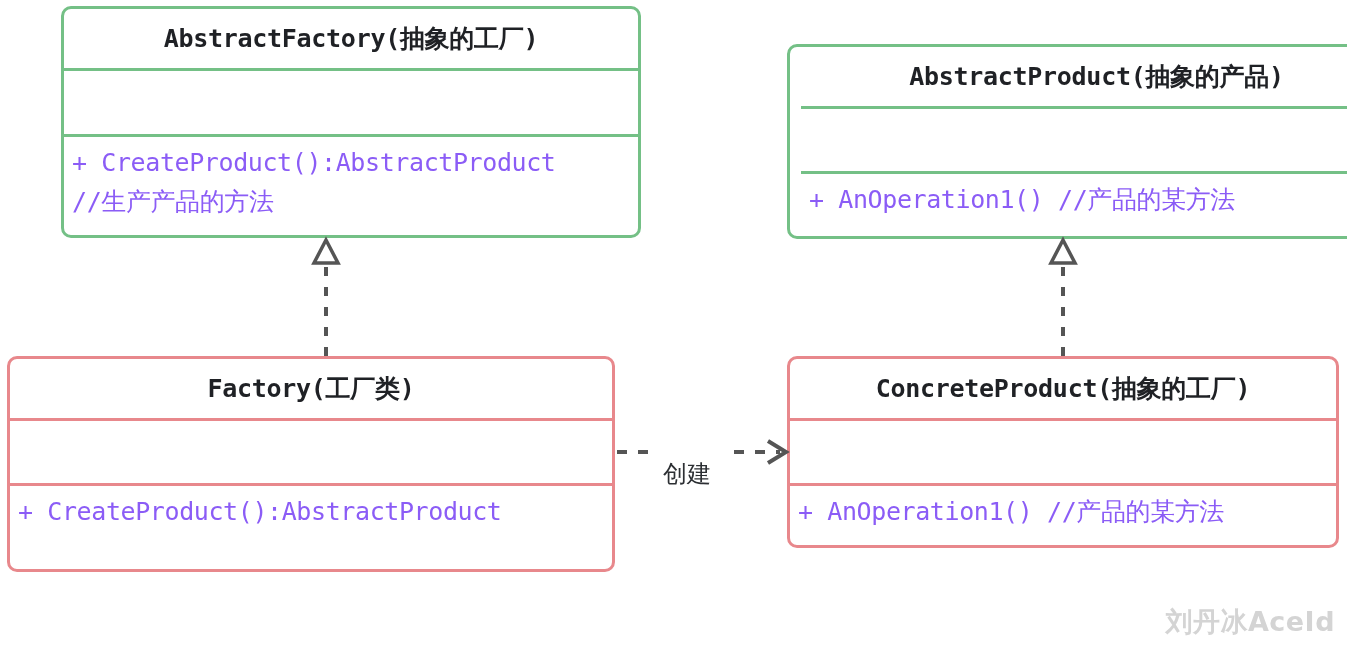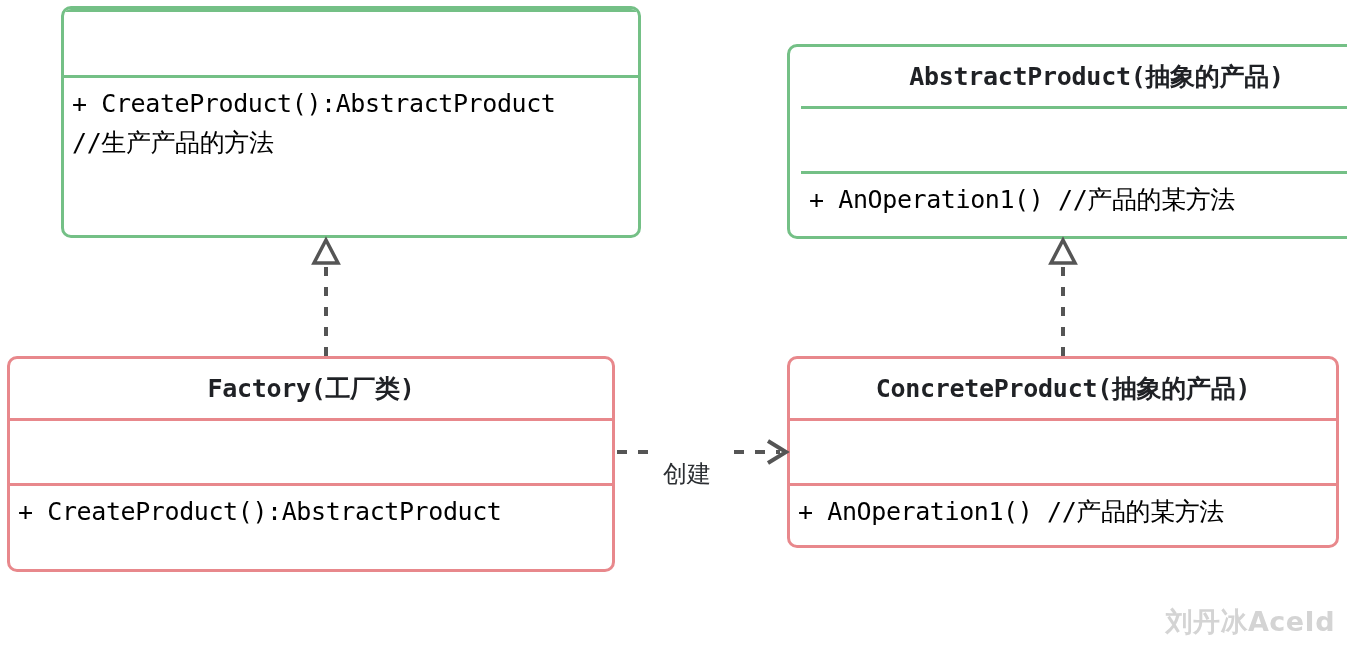--- a/index.html
+++ b/index.html
@@ -63,21 +63,21 @@
     flex: 0 0 auto;
     box-sizing: border-box;
   }
 
   .uml-ops {
     flex: 1 1 auto;
     box-sizing: border-box;
     padding: 6px 0 0 8px;
     font-size: 25px;
     line-height: 39px;
-    color: #000000;
+    color: #8b5cf6;
     letter-spacing: -0.4px;
     white-space: pre-line;
   }
 
   
   #box-abstract-factory {
     left: 61px; top: 6px; width: 580px; height: 232px;
   }
   #box-abstract-factory .uml-title  { height: 59px; }
   #box-abstract-factory .uml-attrs  { height: 63px; }
@@ -135,20 +135,21 @@
     letter-spacing: 0.5px;
     white-space: nowrap;
   }
 </style>
 </head>
 <body>
 
 <div class="diagram">
 
   <div class="uml-class green" id="box-abstract-factory">
+    <div class="uml-title">AbstractFactory(抽象的工厂)</div>
     <div class="uml-divider"></div>
     <div class="uml-attrs"></div>
     <div class="uml-divider"></div>
     <div class="uml-ops">+ CreateProduct():AbstractProduct
 //生产产品的方法</div>
   </div>
 
   <div class="uml-class green" id="box-abstract-product">
     <div class="uml-title">AbstractProduct(抽象的产品)</div>
     <div class="uml-divider"></div>
@@ -159,21 +160,21 @@
 
   <div class="uml-class red" id="box-factory">
     <div class="uml-title">Factory(工厂类)</div>
     <div class="uml-divider"></div>
     <div class="uml-attrs"></div>
     <div class="uml-divider"></div>
     <div class="uml-ops">+ CreateProduct():AbstractProduct</div>
   </div>
 
   <div class="uml-class red" id="box-concrete-product">
-    <div class="uml-title">ConcreteProduct(抽象的产品)</div>
+    <div class="uml-title">ConcreteProduct(抽象的工厂)</div>
     <div class="uml-divider"></div>
     <div class="uml-attrs"></div>
     <div class="uml-divider"></div>
     <div class="uml-ops">+ AnOperation1() //产品的某方法</div>
   </div>
 
   <svg class="connector-layer" viewBox="0 0 1347 662" width="1347" height="662">
 
     <g>
       <line x1="326" y1="356" x2="326" y2="264" stroke="#555555" stroke-width="4" stroke-dasharray="9,11"></line>

